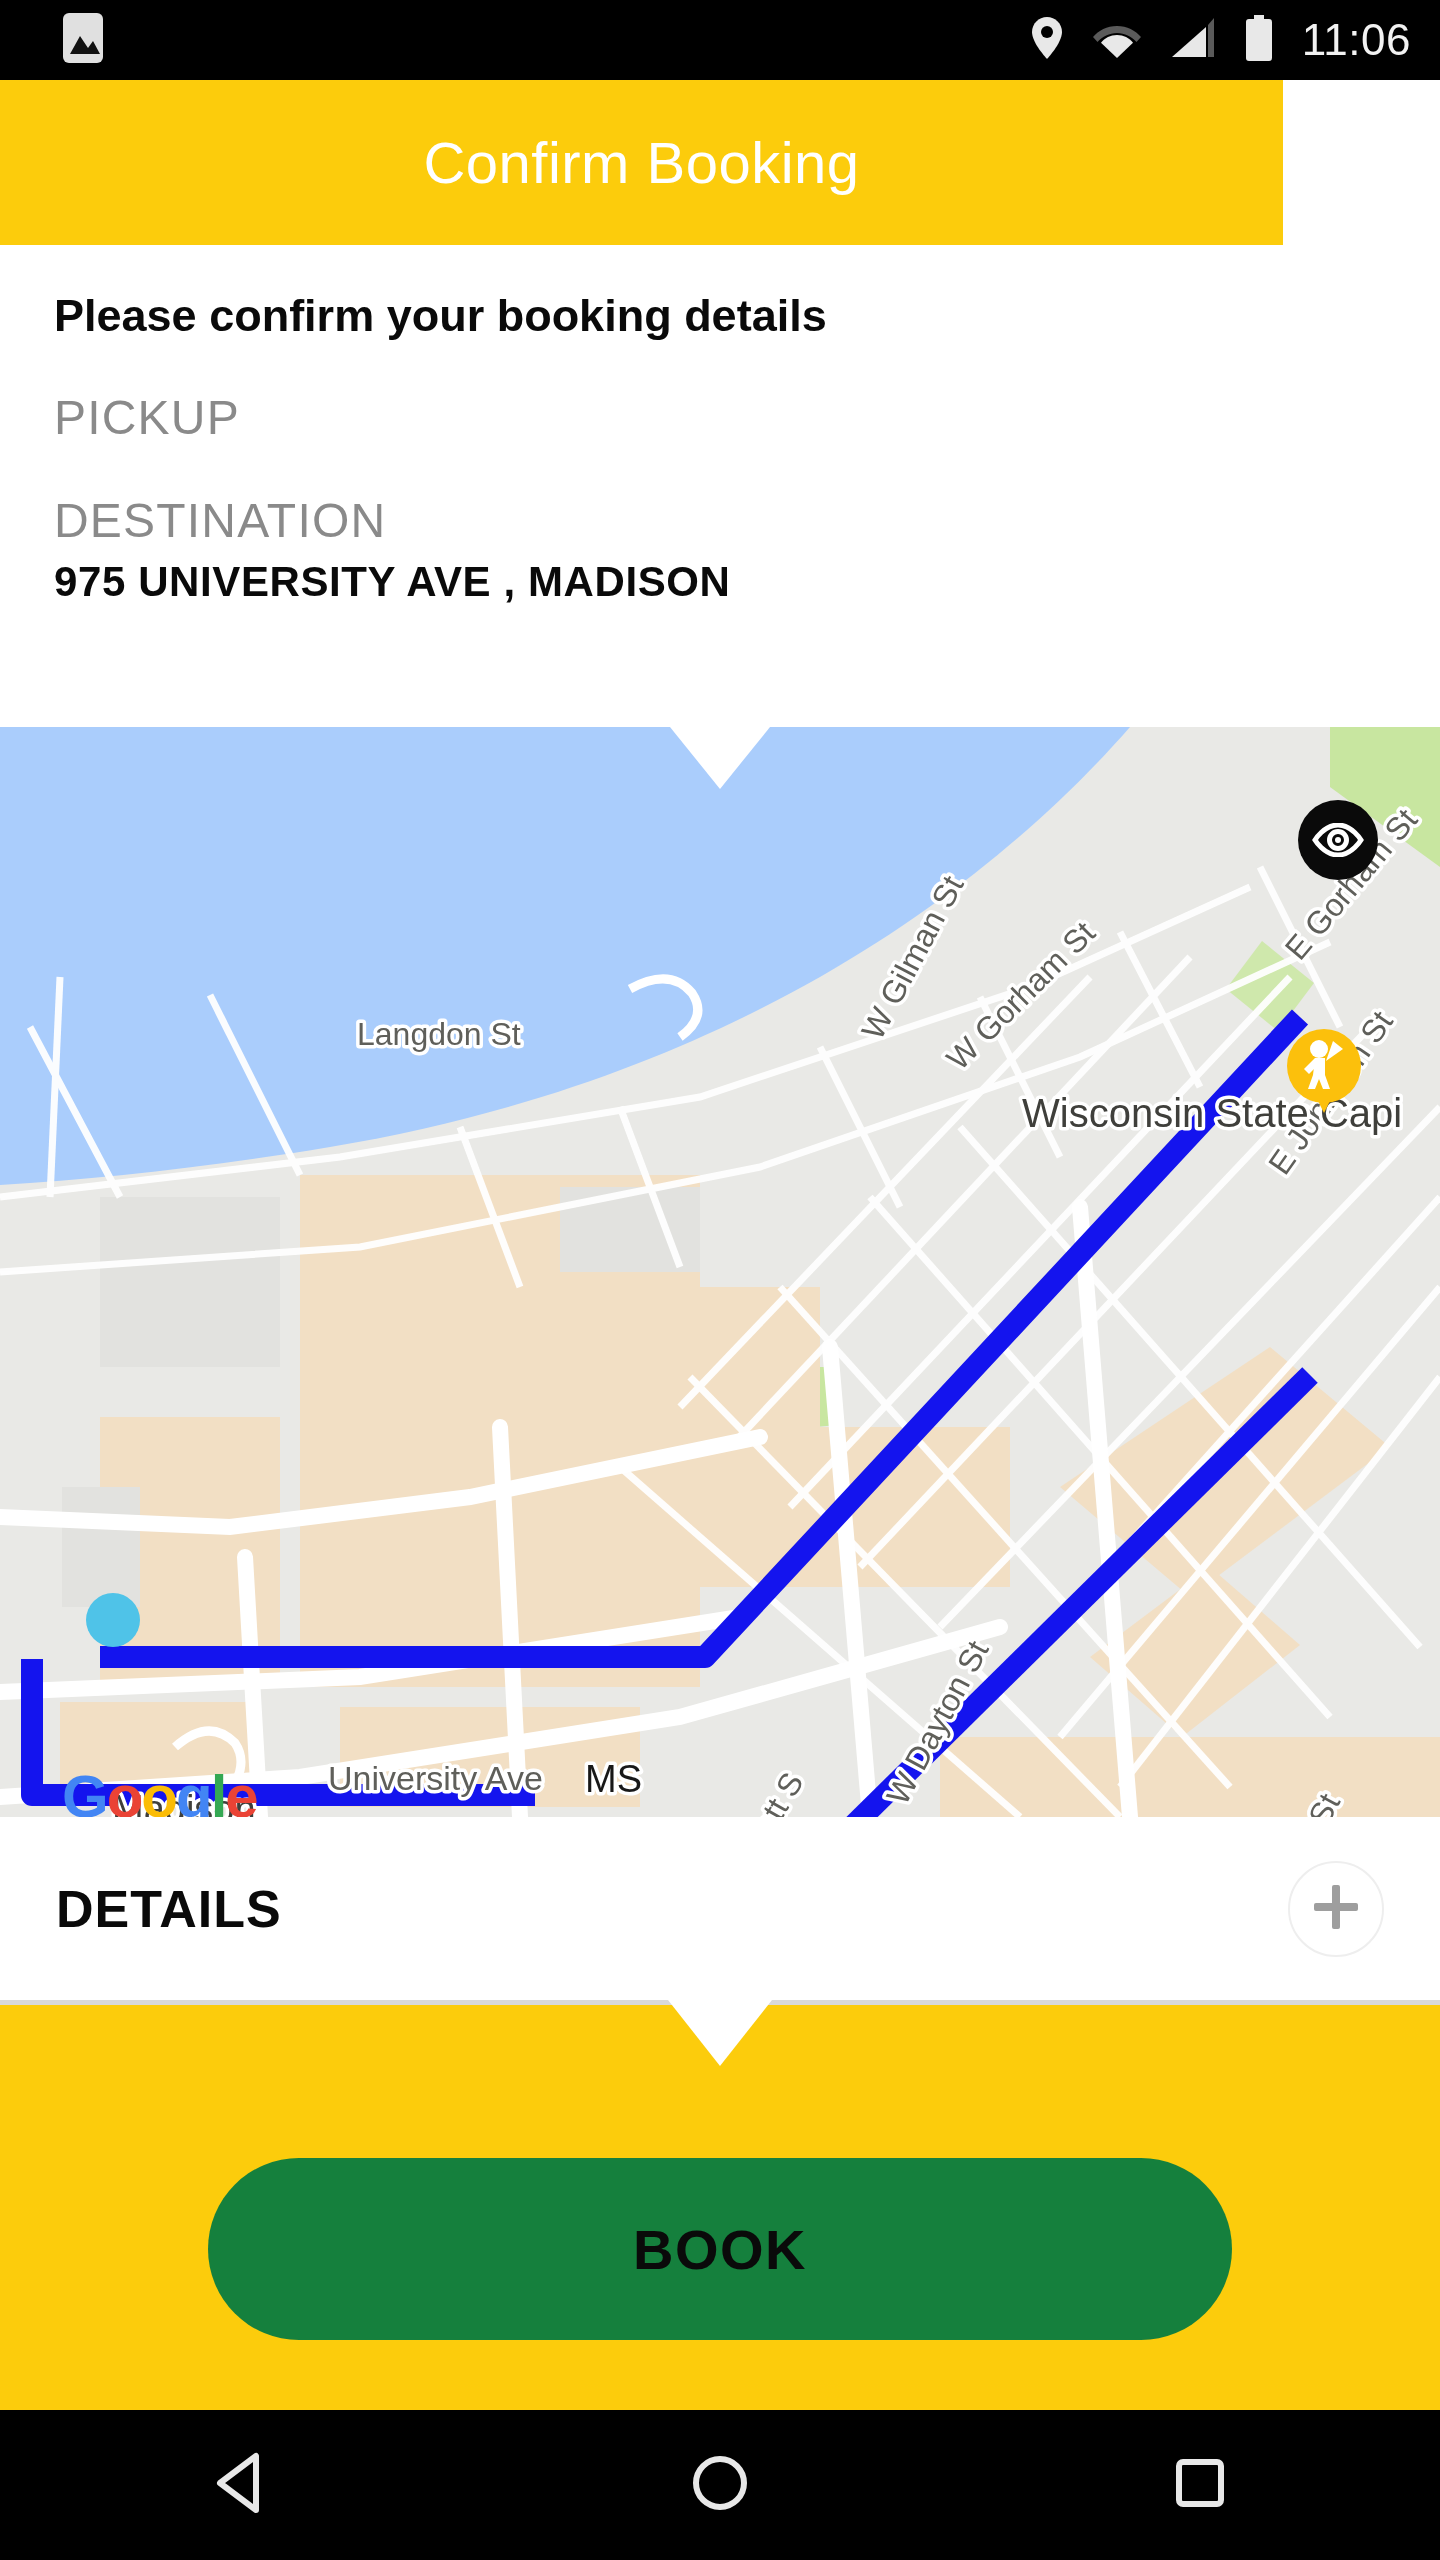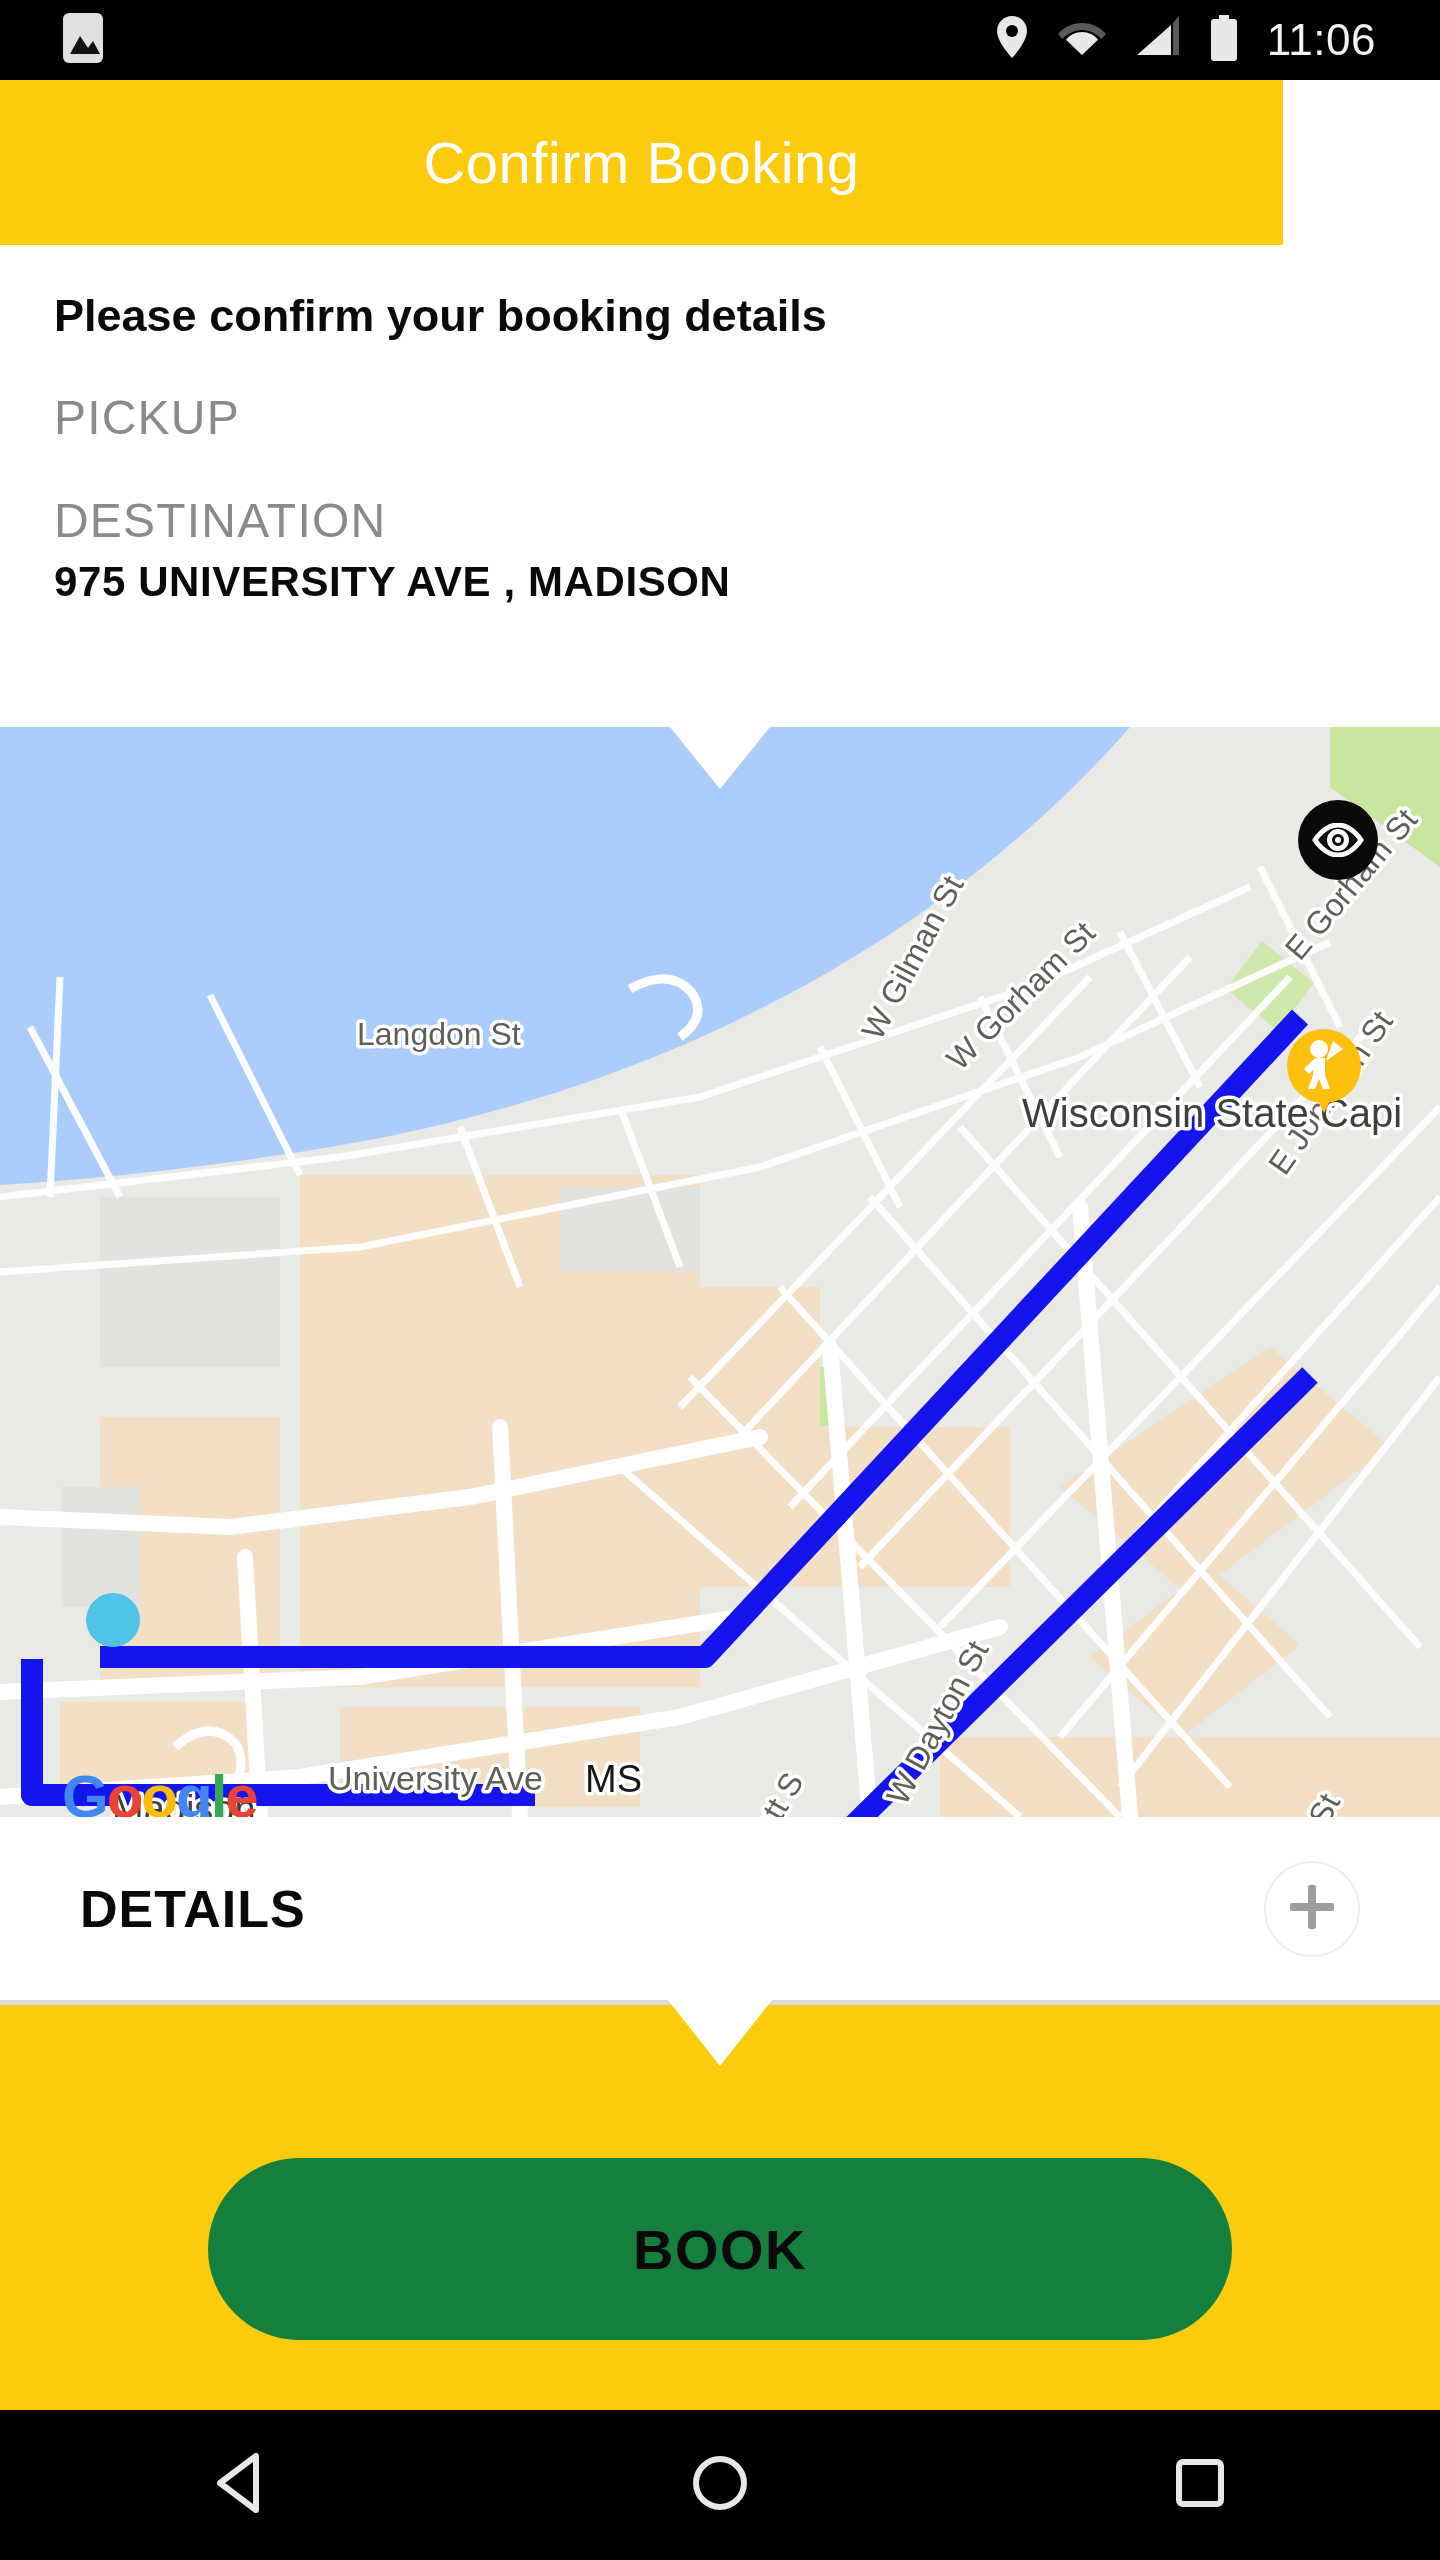--- a/index.html
+++ b/index.html
@@ -5,22 +5,22 @@
   * { margin:0; padding:0; box-sizing:border-box; }
   html,body { width:1440px; height:2560px; background:#fff;
     font-family:"Liberation Sans", sans-serif; overflow:hidden; }
 
   #phone { position:relative; width:1440px; height:2560px; background:#fff; }
 
   
   .statusbar { position:absolute; left:0; top:0; width:1440px; height:80px;
     background:#000; display:flex; align-items:center; }
   .sb-left { padding-left:62px; display:flex; align-items:center; }
-  .sb-right { margin-left:auto; display:flex; gap:28px;
-    padding-right:64px; }
+  .sb-right { margin-left:auto; display:flex; align-items:center; gap:28px;
+    padding-right:29px; }
   .sb-time { color:#f2f2f2; font-size:44px; letter-spacing:0.5px;
     font-family:"Liberation Sans", sans-serif; }
 
   
   .appbar { position:absolute; left:0; top:80px; width:1283px; height:165px;
     background:var(--accent,#fccc0c); display:flex; align-items:center;
     justify-content:center; }
   .appbar-title { color:#ffffff; font-size:58px; font-weight:400;
     letter-spacing:0.5px; }
 
@@ -57,21 +57,21 @@
 
   
   .pin-pickup { position:absolute; left:1290px; top:1026px; width:78px;
     height:78px; z-index:8; }
   .dot-me { position:absolute; left:86px; top:1596px; width:54px; height:54px;
     border-radius:50%; background:#4FC3E8; z-index:8; }
 
   
   .detailsrow { position:absolute; left:0; top:1817px; width:1440px;
     height:183px; background:#fff; display:flex; align-items:center;
-    padding:0 80px; }
+    padding:0 56px; }
   .details-title { font-size:52px; font-weight:bold; color:#0a0a0a;
     letter-spacing:1px; }
   .plusbtn { margin-left:auto; width:96px; height:96px; border-radius:50%;
     border:2px solid #eeeeee; background:#fff;
     display:flex; align-items:center; justify-content:center; }
 
   
   .footer { position:absolute; left:0; top:2000px; width:1440px; height:410px;
     background:var(--accent,#fccc0c); }
   .footer-divider { position:absolute; left:0; top:0; width:1440px; height:5px;

